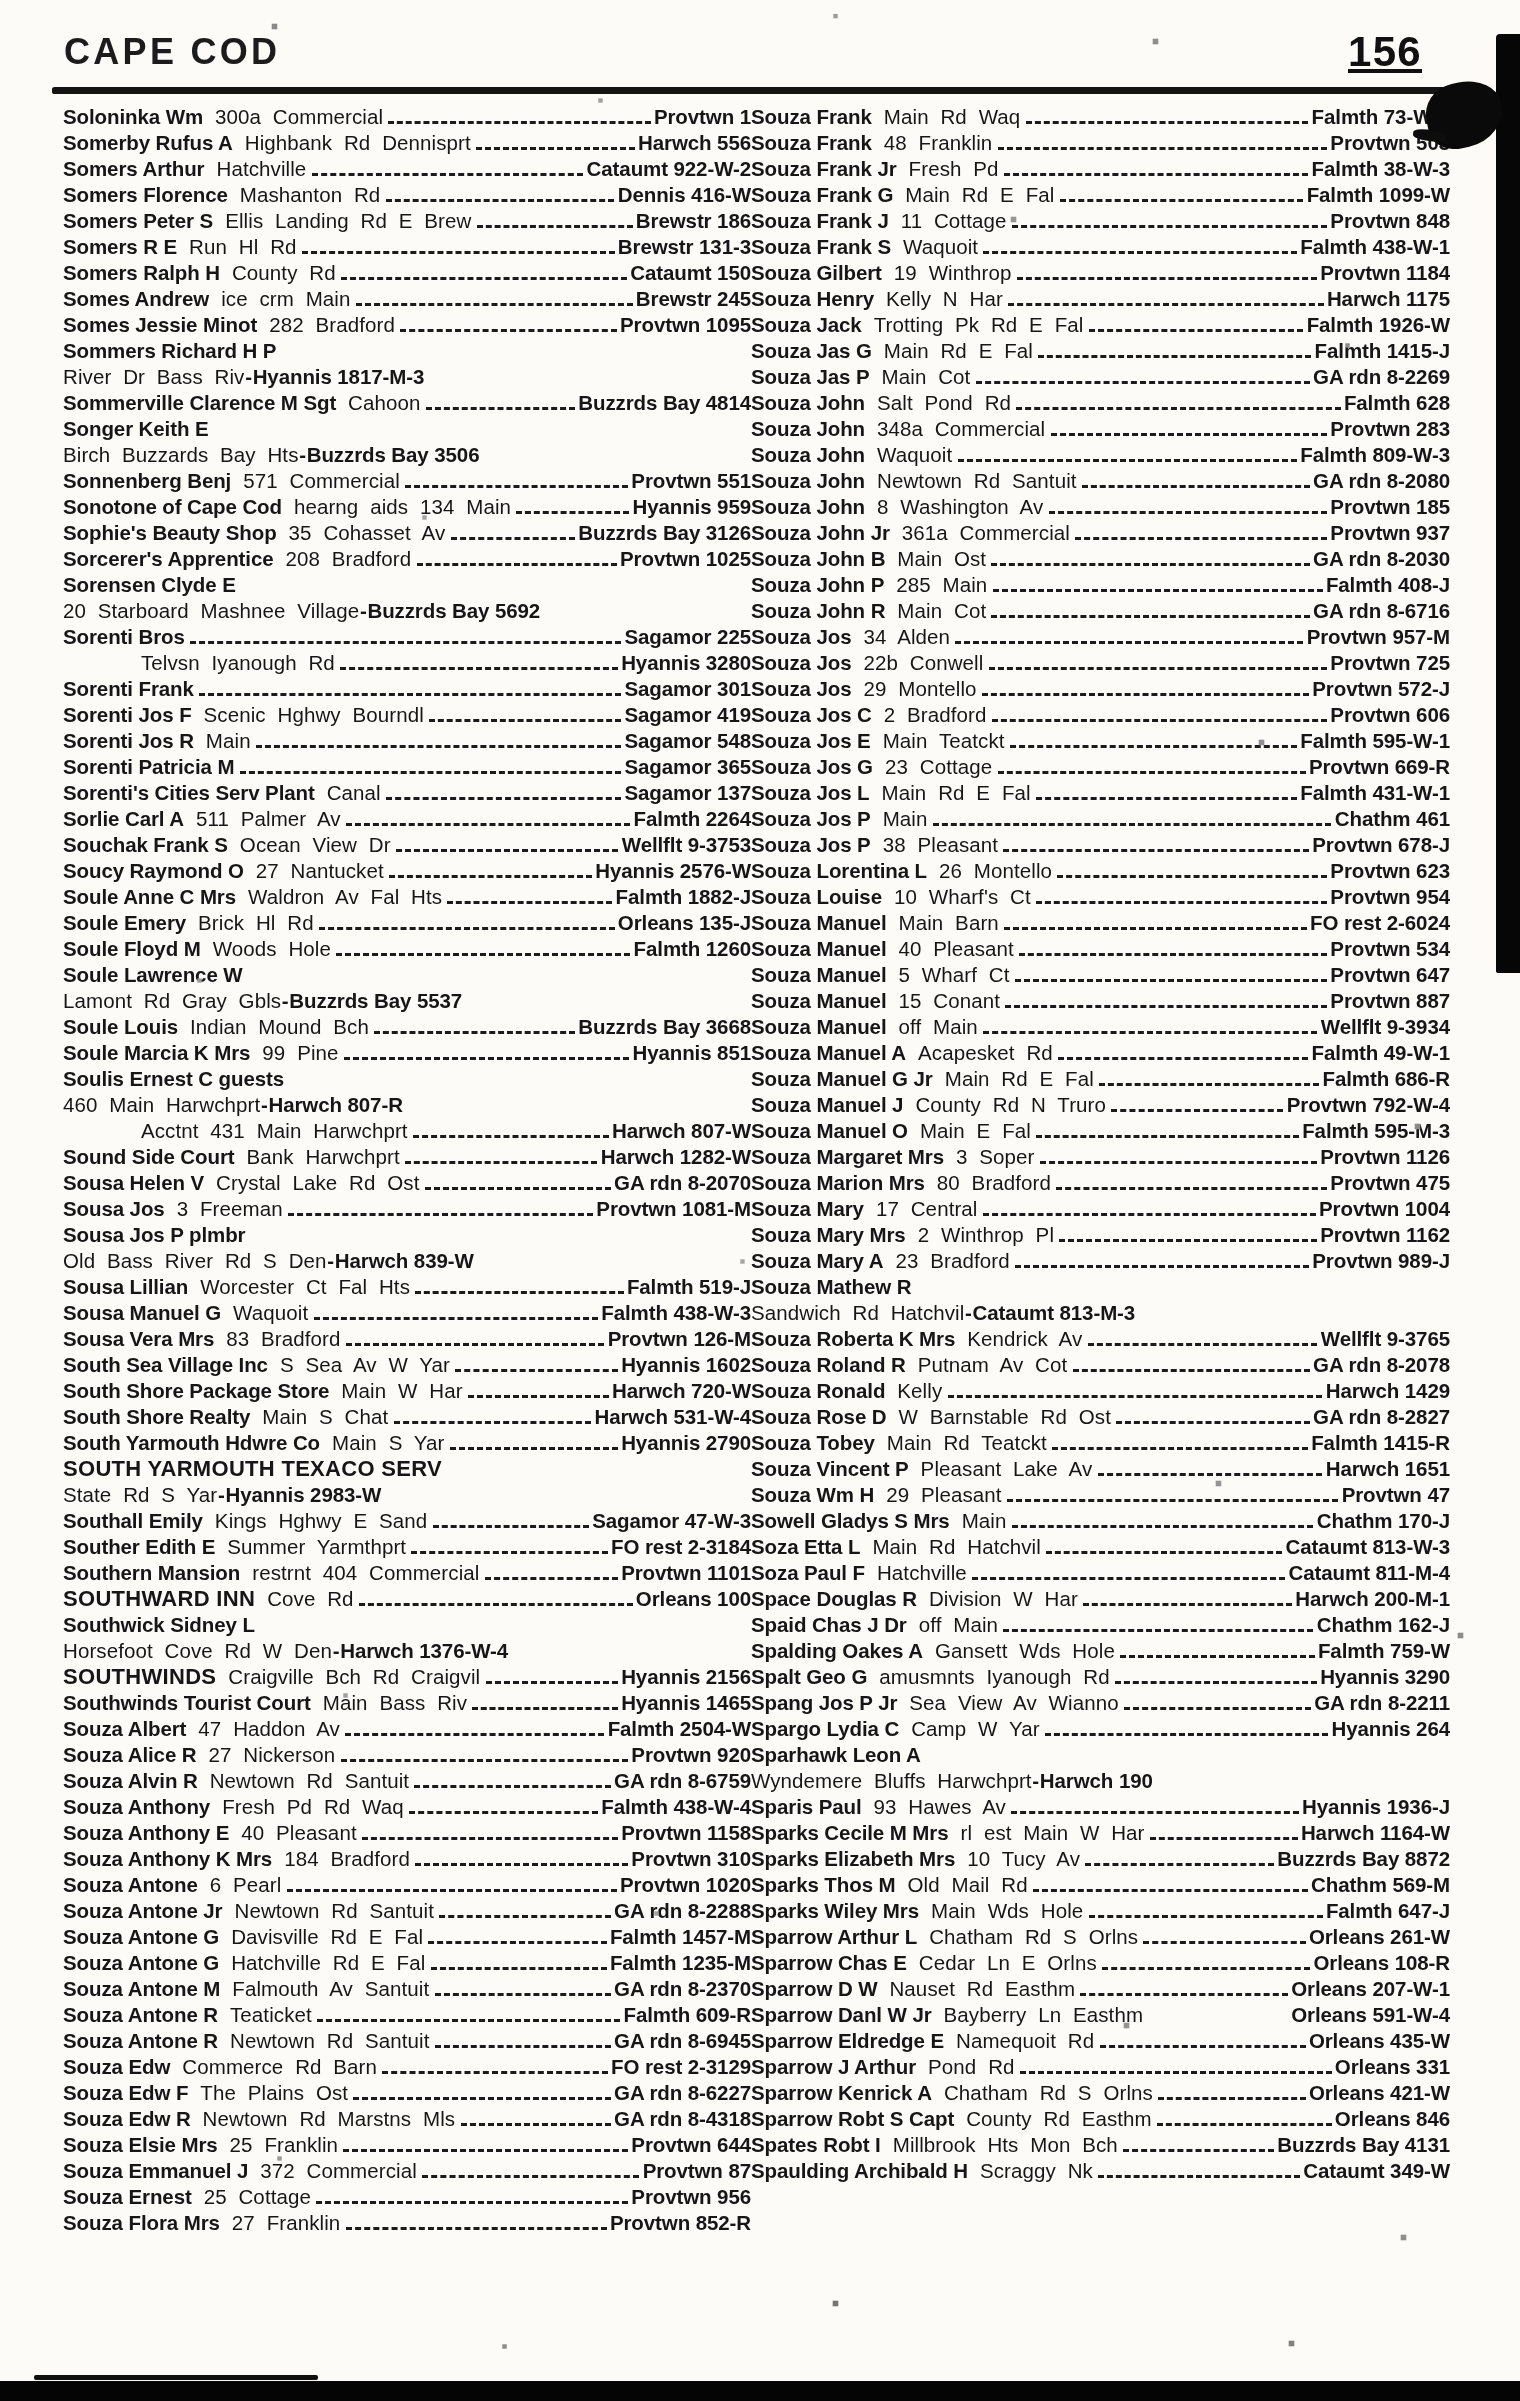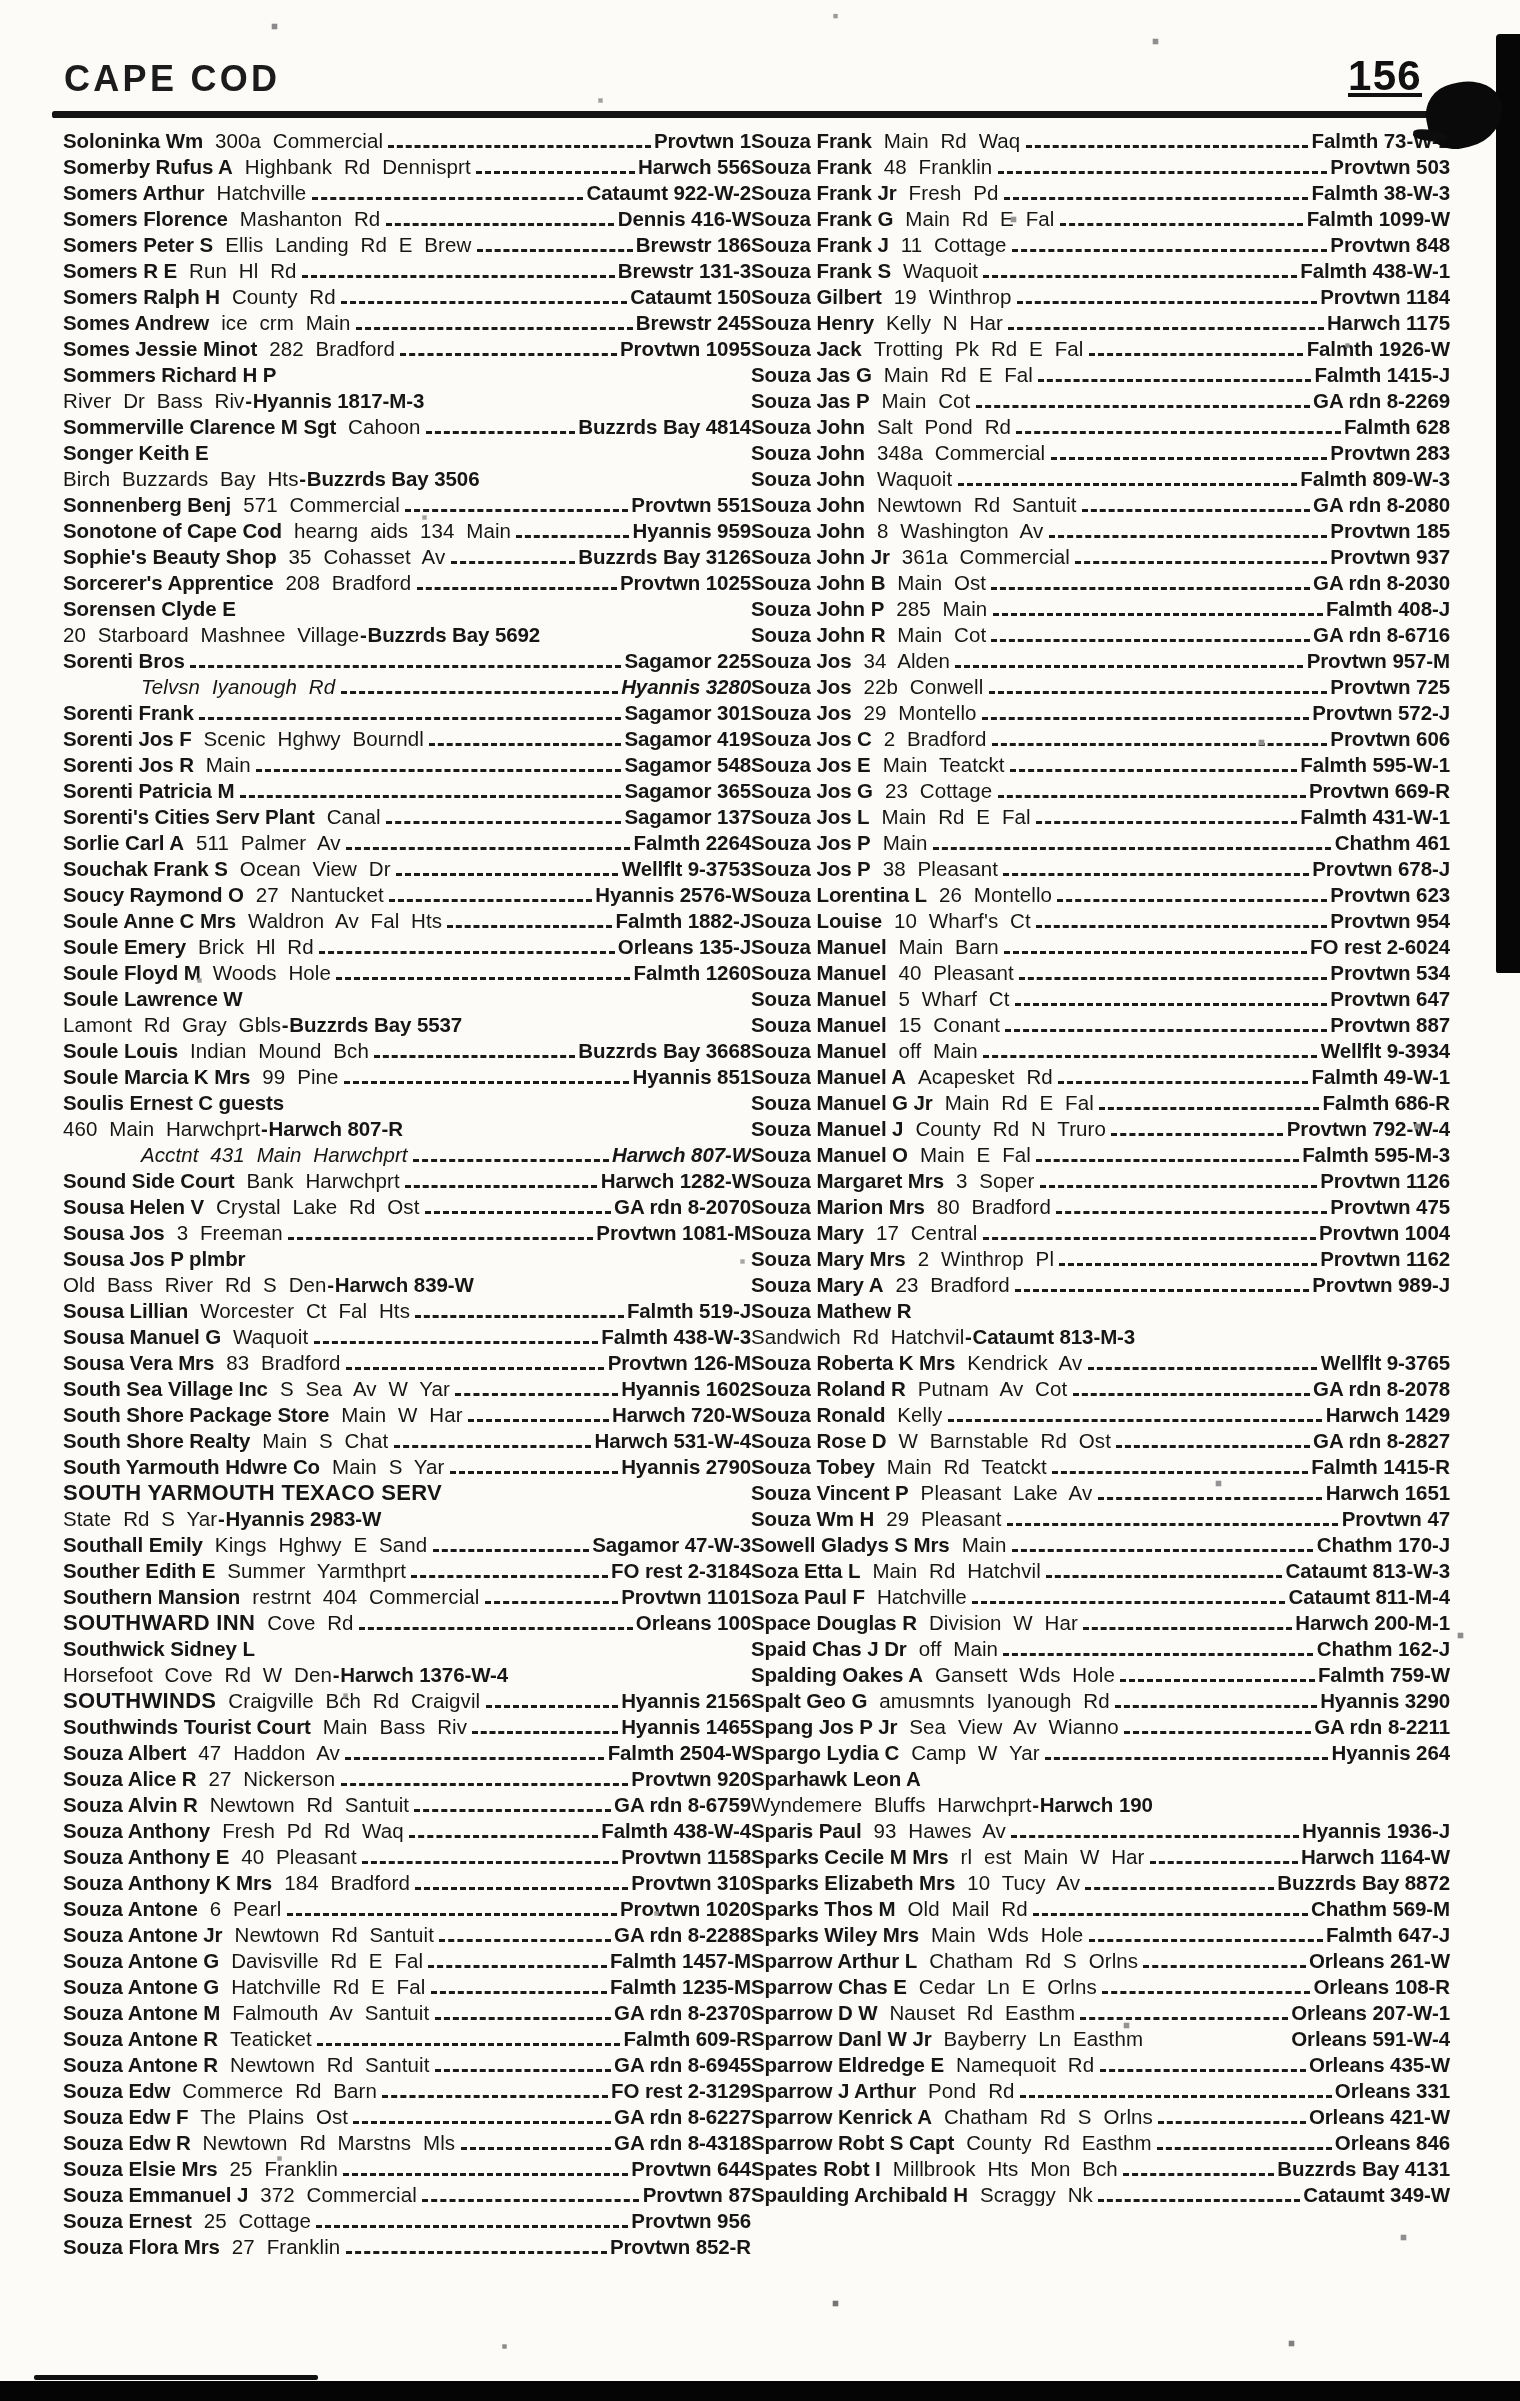--- a/index.html
+++ b/index.html
@@ -5,22 +5,22 @@
   html,body{margin:0;padding:0;}
   body{
     width:1521px;height:2401px;position:relative;overflow:hidden;
     background:#fcfbf7;color:#161616;
     font-family:"Liberation Sans",sans-serif;
     -webkit-font-smoothing:antialiased;
   }
   .page{width:100%;height:100%;position:relative;}
 
   
-  .hdr{display:flex;justify-content:space-between;align-items:flex-end;
-       padding:52px 99px 0 64px;}
+  .hdr{display:flex;justify-content:space-between;align-items:center;
+       padding:28px 99px 0 64px;}
   .region{font-size:36px;font-weight:700;letter-spacing:3.3px;color:#1c1c1c;}
   .pagenum{font-size:42px;font-weight:700;letter-spacing:1.3px;color:#111;text-decoration:underline;}
   .rule{height:7.3px;background:#141414;margin:10.6px 61px 0 52px;border-radius:2.6px;}
 
   
   .cols{display:flex;padding:10.6px 0 0 63px;}
   .col{flex:none;}
   .col.left{width:688px;}
   .col.right{width:699px;}
 
@@ -29,21 +29,21 @@
   .nm{font-weight:700;letter-spacing:-0.1px;}
   .nm.caps{font-size:22px;letter-spacing:0.3px;}
   .addr{font-weight:400;margin-left:12px;word-spacing:6px;letter-spacing:0.1px;}
   .leader{flex:1 1 auto;min-width:9.3px;border-bottom:3.3px dashed #1b1b1b;
           align-self:center;margin:9.3px 3.3px 0 5.3px;}
   .leader.hide{border-bottom:none;}
   .ph{font-weight:700;letter-spacing:-0.1px;}
   .dash{font-weight:700;margin:0 0.7px;}
   .line.c{justify-content:flex-start;}
   .line.c .addr{margin-left:0;}
-  .line.cl{padding-left:78px;font-style:italic;}
+  .line.cl{padding-left:78px;}
   .line.cl .addr{margin-left:0;}
 
   
   .edge-strip{position:absolute;top:34px;right:0;width:25px;height:939px;
               background:#060606;border-radius:4px 0 0 2.6px;}
   .blob{position:absolute;left:1426px;top:82px;width:77px;height:65px;
         background:#0a0a0a;transform:rotate(-12deg);
         border-radius:46% 54% 58% 42% / 52% 48% 62% 38%;}
   .blob-tail{position:absolute;left:1413px;top:130px;width:34px;height:10.6px;
         background:#0d0d0d;transform:rotate(8deg);border-radius:40%;}

